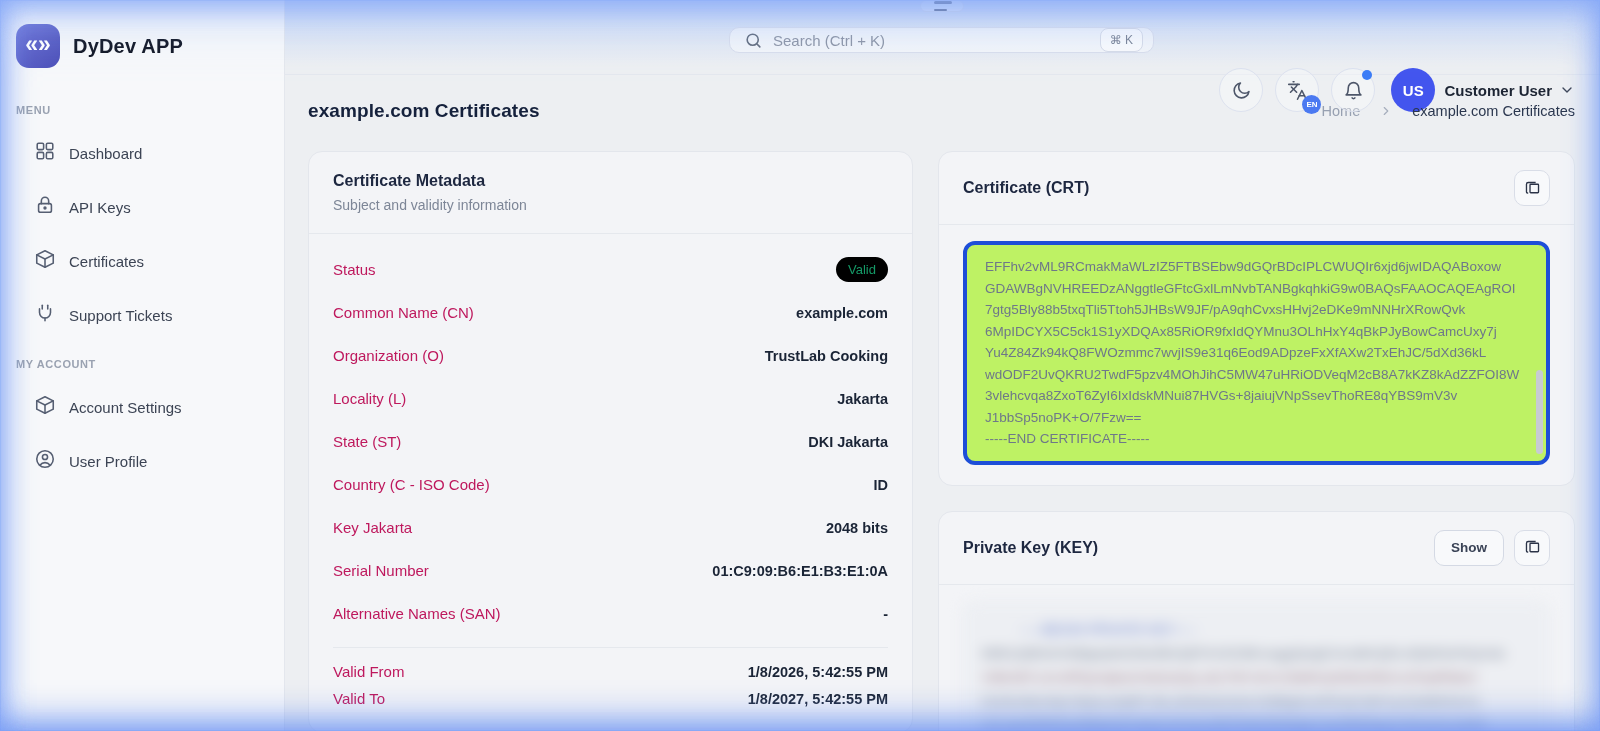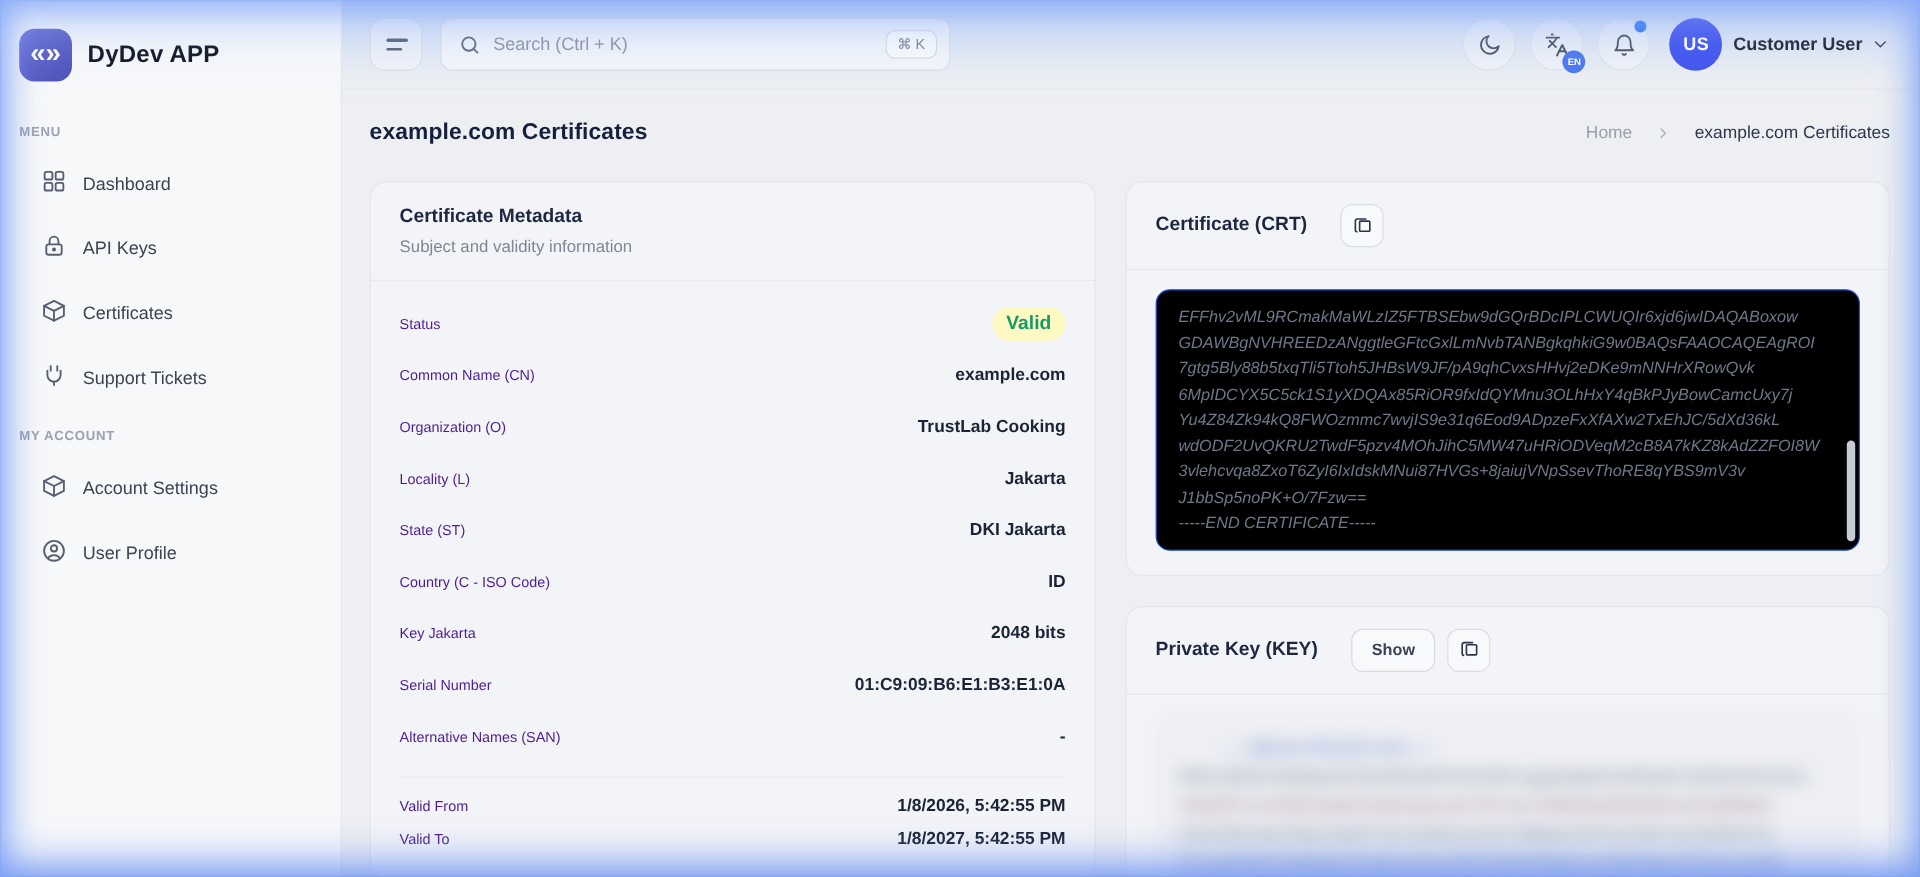--- a/index.html
+++ b/index.html
@@ -34,20 +34,21 @@
   .menu-label { padding:18px 16px 8px; font-size:11px; font-weight:700; color:#9aa2b1; letter-spacing:.6px; }
   .nav-item { display:flex; align-items:flex-end; gap:13px; padding:16px 16px 16px 34px; font-size:15px; font-weight:400; color:#3c4454; cursor:pointer; }
   .nav-item svg { width:22px; height:22px; stroke:#565f72; fill:none; stroke-width:1.7; stroke-linecap:round; stroke-linejoin:round; }
 
   
   .main { flex:1; display:flex; flex-direction:column; min-width:0; }
   .topbar {
     height:75px; min-height:75px; display:flex; align-items:center; gap:15px;
     padding:0 25px 0 23px; border-bottom:1px solid #e3e7ee;
     background:linear-gradient(to bottom, rgba(176,201,250,.5), rgba(255,255,255,0) 90%);
+    flex-direction:column;
   }
   .sq-btn { width:44px; height:44px; border-radius:12px; border:1px solid #d8ddec; background:rgba(255,255,255,.35); display:flex; flex-direction:column; align-items:center; justify-content:center; gap:5px; cursor:pointer; }
   .sq-btn .bar { height:2.5px; border-radius:2px; background:#5a657d; }
   .sq-btn .bar.b1 { width:18px; align-self:flex-start; margin-left:13px; }
   .sq-btn .bar.b2 { width:13px; align-self:flex-start; margin-left:13px; }
   .search { width:425px; height:44px; border-radius:10px; border:1px solid #d8ddec; background:rgba(255,255,255,.5); display:flex; align-items:center; gap:10px; padding:0 10px 0 14px; }
   .search svg { width:19px; height:19px; stroke:#626c7e; fill:none; stroke-width:2; stroke-linecap:round; }
   .search input { flex:1; border:0; outline:0; background:transparent; font-size:15px; color:#3a4254; font-family:inherit; }
   .search input::placeholder { color:#8d95a6; }
   .kbd { border:1px solid #d6dbe8; border-radius:8px; padding:4px 9px; font-size:12px; color:#7a8396; background:rgba(255,255,255,.5); white-space:nowrap; }
@@ -73,34 +74,34 @@
   .card { background:#f3f4f7; border:1px solid #e3e6ec; border-radius:14px; overflow:hidden; }
   .divider { height:1px; background:#e5e8ed; }
 
   .card-head { padding:20px 24px; }
   .card-title { font-size:16px; font-weight:700; color:#1d2740; }
   .card-sub { margin-top:7px; font-size:14px; color:#7d8697; }
 
   .meta-rows { padding:14px 24px 20px; }
   .meta-row { height:43px; display:flex; align-items:center; justify-content:space-between; }
   .meta-row.tight { height:27px; }
-  .meta-label { font-size:12px; color:#4c1d95; }
+  .meta-label { font-size:15px; color:#be185d; }
   .meta-value { font-size:14.5px; color:#1a2436; font-weight:700; }
-  .badge-valid { background:#fef9c3; color:#159a67; font-size:16px; font-weight:700; padding:5px 12px; border-radius:999px; }
+  .badge-valid { background:#000000; color:#159a67; font-size:13px; font-weight:400; padding:5px 12px; border-radius:999px; }
   .meta-divider { height:1px; background:#e5e8ed; margin:12px 0 10px; }
 
-  .card-head-row { display:flex; align-items:center; padding:18px 24px;gap:28px; }
+  .card-head-row { display:flex; align-items:center; justify-content:space-between; padding:18px 24px;gap:28px; }
   .right-col { display:flex; flex-direction:column; gap:25px; }
   .actions { display:flex; align-items:center; gap:10px; }
   .icon-btn { width:36px; height:36px; border-radius:10px; border:1px solid #d9dde7; background:#f8f9fb; display:flex; align-items:center; justify-content:center; cursor:pointer; }
   .icon-btn svg { width:17px; height:17px; stroke:#2c3448; fill:none; stroke-width:1.9; stroke-linecap:square; }
   .show-btn { height:36px; padding:0 16px; border-radius:10px; border:1px solid #d4d9e4; background:#f8f9fb; font-size:13.5px; font-weight:600; color:#3a4356; font-family:inherit; cursor:pointer; }
 
   .code-wrap { padding:16px 24px 20px; }
-  .code-box { position:relative; background:#000000; border:1px solid #1d4ed8; border-radius:12px; padding:11px 26px 11px 18px;font-style:italic; }
+  .code-box { position:relative; background:#bef264; border:4px solid #1d4ed8; border-radius:12px; padding:11px 26px 11px 18px; }
   .code-line { font-size:13.5px; line-height:21.5px; color:#6e7889; word-break:break-all; }
   .scroll-thumb { position:absolute; right:3px; bottom:7px; width:7px; height:84px; border-radius:4px; background:#c7cbd3; cursor:pointer; }
 
   .blur-box { margin:16px 24px 24px; background:#edeff3; border:1px solid #e3e6ec; border-radius:12px; padding:16px 18px; filter:blur(7px); }
   .blur-line { font-size:13.5px; line-height:24px; color:#6f7a8e; word-break:break-all; }
   .blur-line:nth-child(1) { color:#5873c9; margin-left:38px; }
   .blur-line:nth-child(3) { color:#93707e; }
   .blur-line:nth-child(5) { color:#66719a; }
 </style>
 </head>

